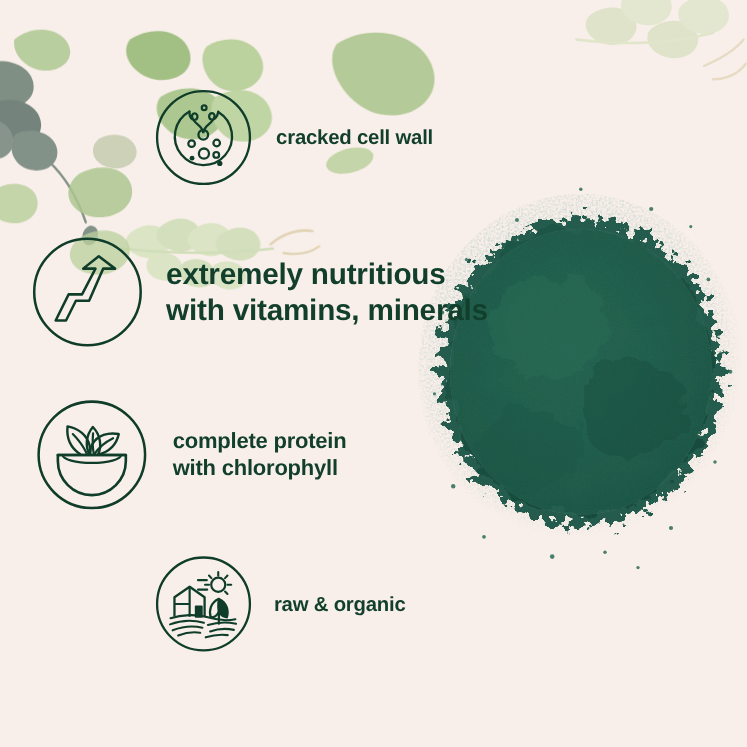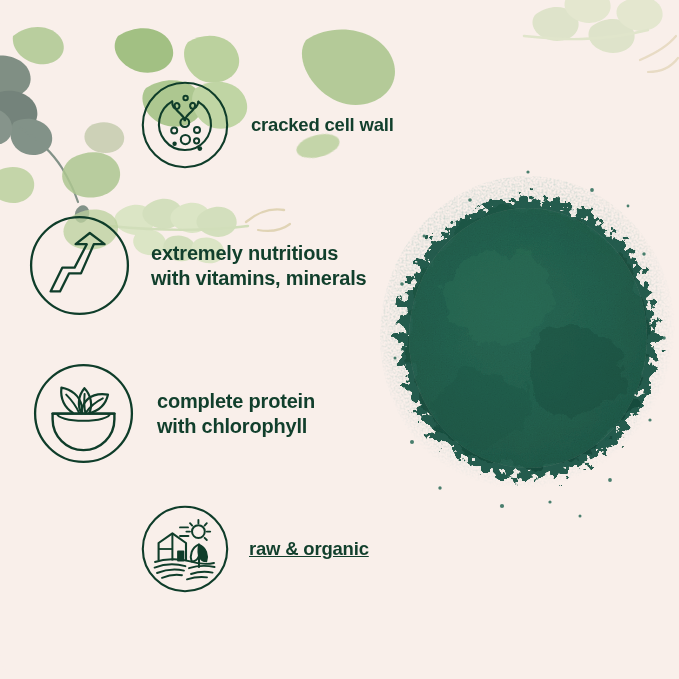--- a/index.html
+++ b/index.html
@@ -69,38 +69,37 @@
   #feature-0 { left: 141px; top: 81px; }
   #feature-0 .feature-label {
     font-size: 18.5px;
     margin-left: 22px;
     margin-top: 1px;
   }
 
   
   #feature-1 { left: 29px; top: 215px; }
   #feature-1 .feature-label {
-    font-size: 20px;
+    font-size: 27px;
     margin-left: 21px;
   }
 
   
   #feature-2 { left: 33px; top: 363px; }
   #feature-2 .feature-label {
     font-size: 20px;
     margin-left: 23px;
   }
 
   
   #feature-3 { left: 141px; top: 505px; }
   #feature-3 .feature-label {
     font-size: 18.5px;
     margin-left: 20px;
     margin-top: 1px;
-    text-decoration: underline;
   }
 </style>
 </head>
 <body>
 
 <div id="stage">
 
   <svg id="foliage" viewBox="0 0 679 679" width="679" height="679">
     <defs>
       <clipPath id="clipAll">

